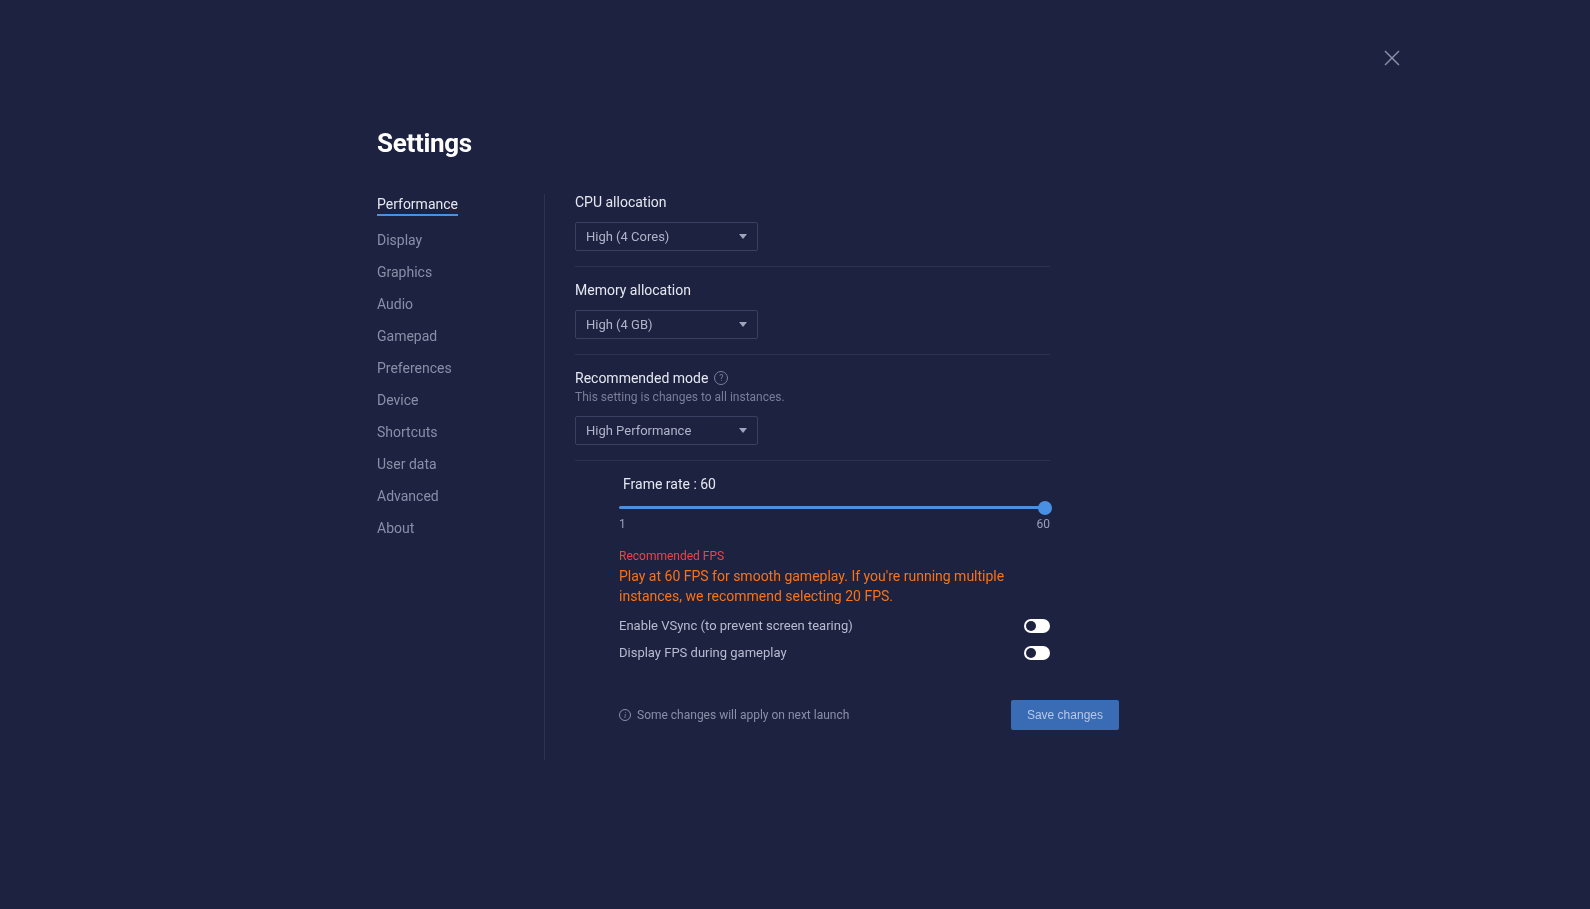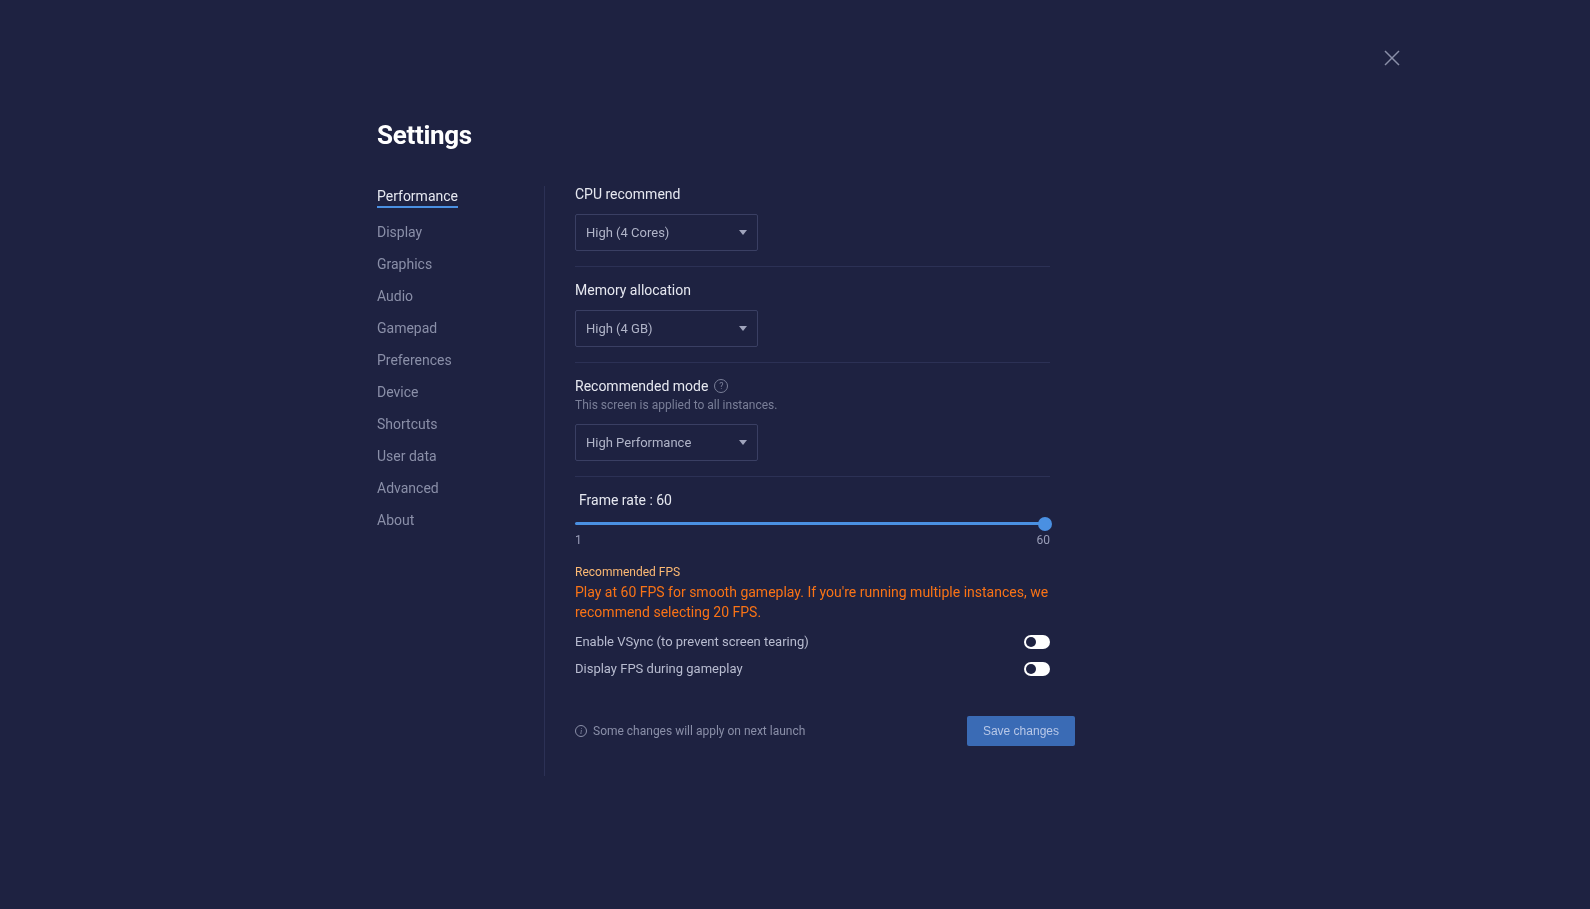--- a/index.html
+++ b/index.html
@@ -18,21 +18,21 @@
     right: 190px;
     width: 16px;
     height: 16px;
     cursor: pointer;
     color: #8a8fa8;
   }
   .close-btn svg { width: 100%; height: 100%; }
 
   .container {
     position: absolute;
-    top: 120px;
+    top: 128px;
     left: 377px;
     display: flex;
     flex-direction: column;
   }
   .title {
     font-size: 26px;
     font-weight: 700;
     color: #ffffff;
     margin-bottom: 36px;
     letter-spacing: -0.3px;
@@ -81,21 +81,21 @@
     gap: 6px;
   }
   .section-sublabel {
     font-size: 12px;
     color: #7a7f98;
     margin-top: -8px;
     margin-bottom: 12px;
   }
   .select {
     width: 183px;
-    height: 37px;
+    height: 29px;
     border: 1px solid #3a3f63;
     background: #1e2241;
     color: #b0b4c8;
     font-size: 13px;
     padding: 0 10px;
     display: flex;
     align-items: center;
     justify-content: space-between;
     cursor: pointer;
     border-radius: 2px;
@@ -148,21 +148,21 @@
   }
   .slider-labels {
     display: flex;
     justify-content: space-between;
     font-size: 12px;
     color: #9a9eb8;
     margin-top: 8px;
   }
   .rec-title {
     font-size: 12px;
-    color: #fdba74;
+    color: #ef4444;
     margin-top: 18px;
   }
   .rec-text {
     font-size: 14px;
     color: #f97316;
     line-height: 1.4;
     margin-top: 4px;
   }
   .toggle-row {
     display: flex;
@@ -252,48 +252,48 @@
       <div><span class="sidebar-item">Device</span></div>
       <div><span class="sidebar-item">Shortcuts</span></div>
       <div><span class="sidebar-item">User data</span></div>
       <div><span class="sidebar-item">Advanced</span></div>
       <div><span class="sidebar-item">About</span></div>
     </div>
 
     <div class="main">
 
       <div class="section">
-        <div class="section-label">CPU recommend</div>
+        <div class="section-label">CPU allocation</div>
         <div class="select">
           <span>High (4 Cores)</span>
           <span class="caret"></span>
         </div>
       </div>
 
       <div class="section">
         <div class="section-label">Memory allocation</div>
         <div class="select">
           <span>High (4 GB)</span>
           <span class="caret"></span>
         </div>
       </div>
 
       <div class="section">
         <div class="section-label">
           <span>Recommended mode</span>
           <span class="help-icon">?</span>
         </div>
-        <div class="section-sublabel">This screen is applied to all instances.</div>
+        <div class="section-sublabel">This setting is changes to all instances.</div>
         <div class="select">
           <span>High Performance</span>
           <span class="caret"></span>
         </div>
       </div>
 
-      <div class="section" style="border-bottom:none;">
+      <div class="section" style="border-bottom:none;margin-left:44px;">
         <div class="frame-label">Frame rate : 60</div>
         <div class="slider-wrap">
           <div class="slider-track">
             <div class="slider-thumb"></div>
           </div>
         </div>
         <div class="slider-labels">
           <span>1</span>
           <span>60</span>
         </div>

